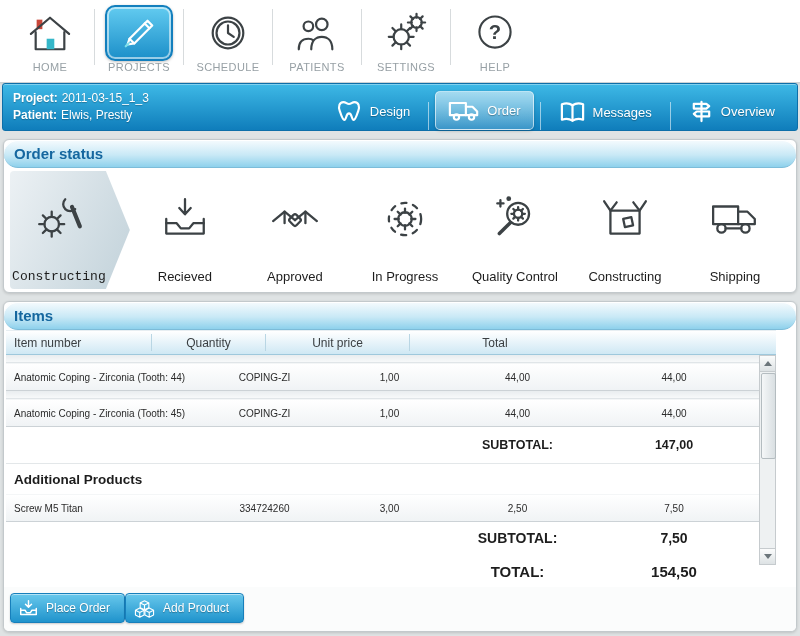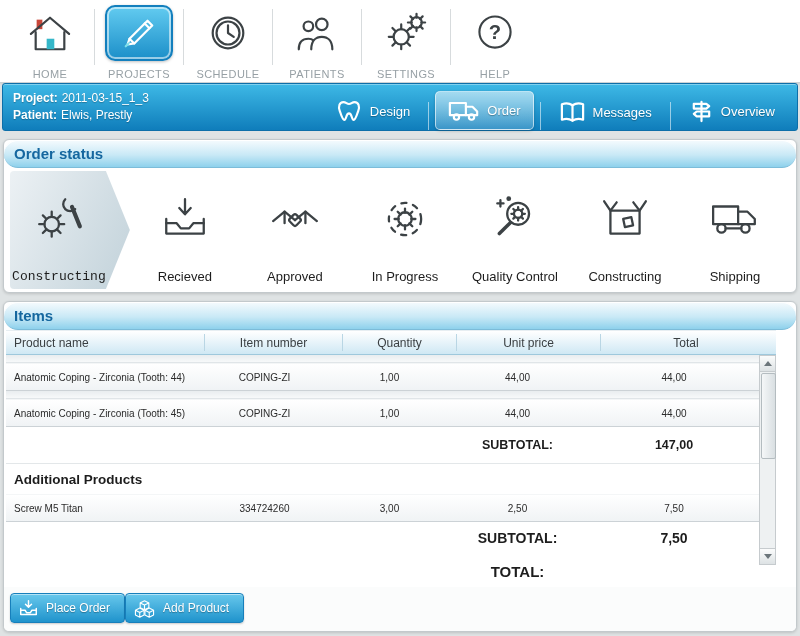--- a/index.html
+++ b/index.html
@@ -22,21 +22,21 @@
     height:82px;background:#ffffff;border-bottom:1px solid #cdd2d4;
     display:flex;align-items:stretch;padding-left:6px;
     box-shadow:0 1px 2px rgba(0,0,0,.08);
   }
   .tb-item{
     width:88px;display:flex;flex-direction:column;align-items:center;
     padding-top:5px;cursor:pointer;position:relative;
   }
   .tb-sep{width:1px;height:56px;background:#d7dbdd;margin-top:9px;}
   .tb-iconwrap{height:56px;display:flex;align-items:center;justify-content:center;}
-  .tb-label{font-size:11px;color:#97a0a5;letter-spacing:.4px;margin-top:7px;}
+  .tb-label{font-size:11px;color:#97a0a5;letter-spacing:.4px;margin-top:0;}
   .tb-activebox{
     width:64px;height:52px;border-radius:10px;
     background:linear-gradient(#62cbf0,#1c8fc9);
     border:2px solid #137fbd;
     box-shadow:inset 0 0 0 2px rgba(255,255,255,.55), 0 1px 3px rgba(0,0,0,.25);
     display:flex;align-items:center;justify-content:center;
   }
 
   
   .project-bar{
@@ -369,21 +369,20 @@
       <div class="slabel">Shipping</div>
     </div>
 
   </div>
 </div>
 
 <div class="panel">
   <div class="panel-header">Items</div>
 
   <div class="thead">
-    <div class="hc c-prod">Product name</div>
     <div class="hc c-item">Item number</div>
     <div class="hc c-qty">Quantity</div>
     <div class="hc c-price">Unit price</div>
     <div class="hc c-total">Total</div>
   </div>
 
   <div class="tbody">
     <div class="rows">
       <div class="rspacer"></div>
 
@@ -419,20 +418,21 @@
         <div>7,50</div>
       </div>
 
       <div class="sumrow sub2">
         <div class="sl">SUBTOTAL:</div>
         <div class="sv">7,50</div>
       </div>
 
       <div class="sumrow tot">
         <div class="sl">TOTAL:</div>
+        <div class="sv">154,50</div>
       </div>
     </div>
 
     <div class="vscroll">
       <div class="vbtn up">
           <div class="tri-up"></div>
         </div>
       <div class="vthumb"></div>
       <div class="vbtn down">
           <div class="tri-down"></div>

